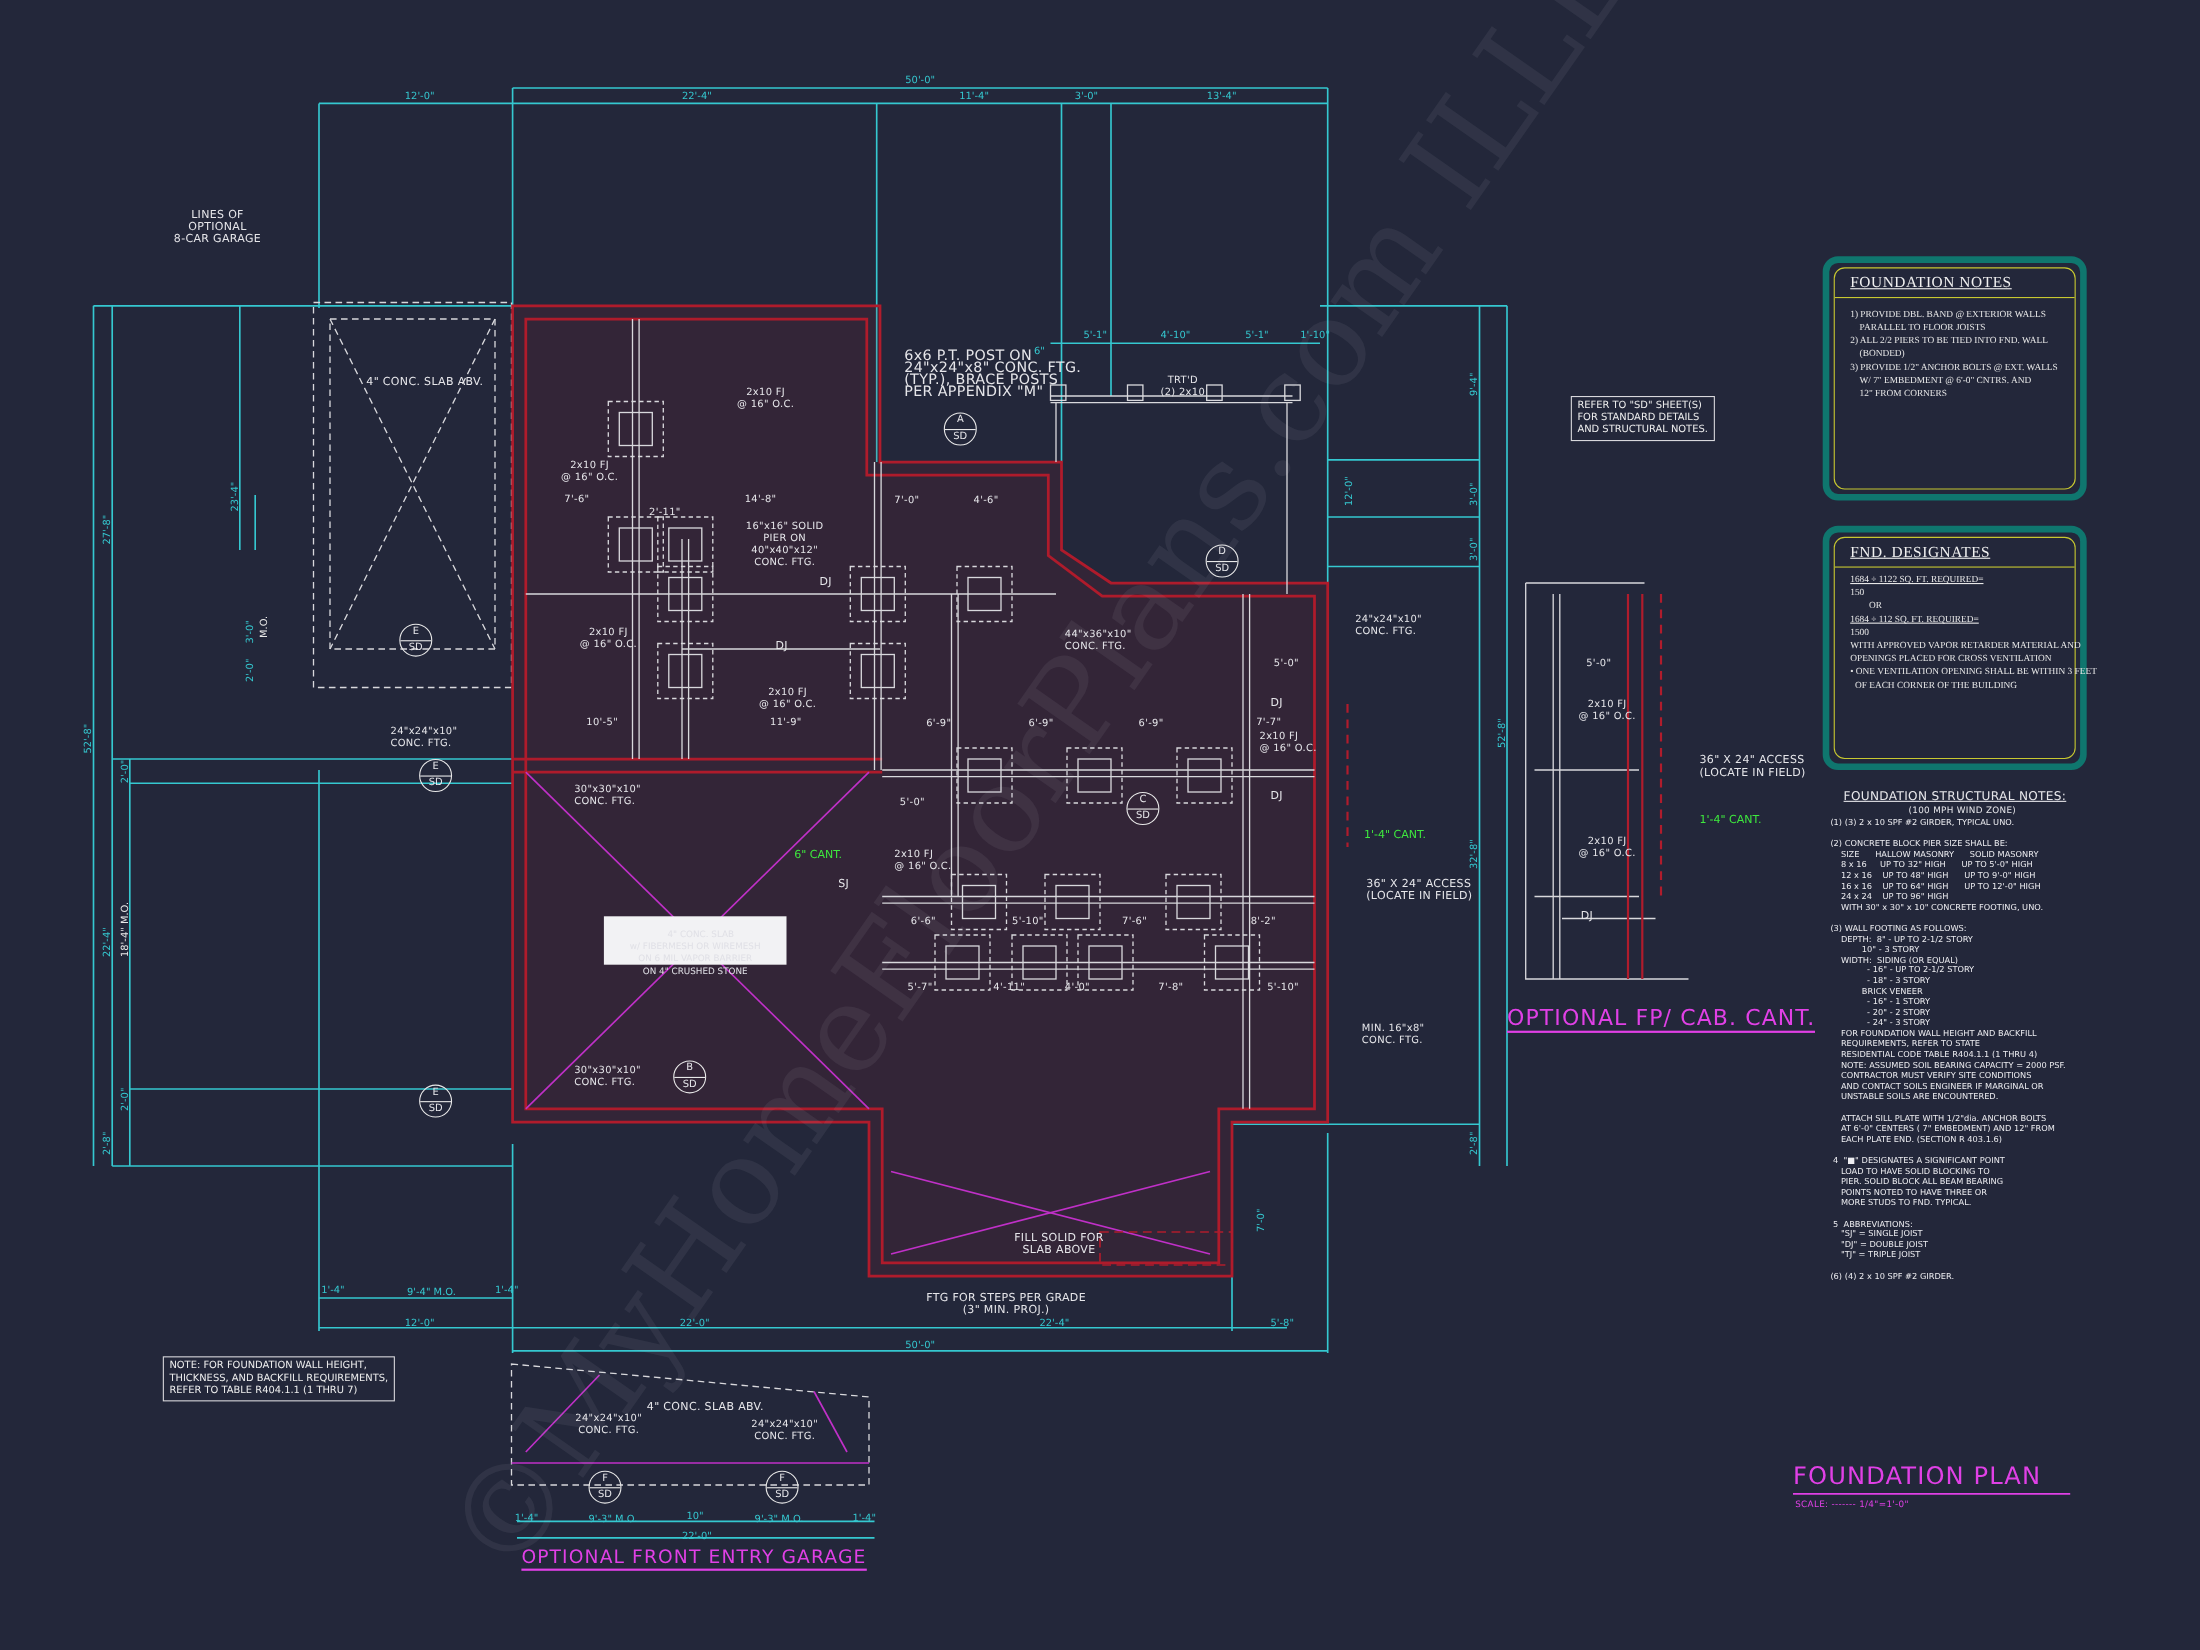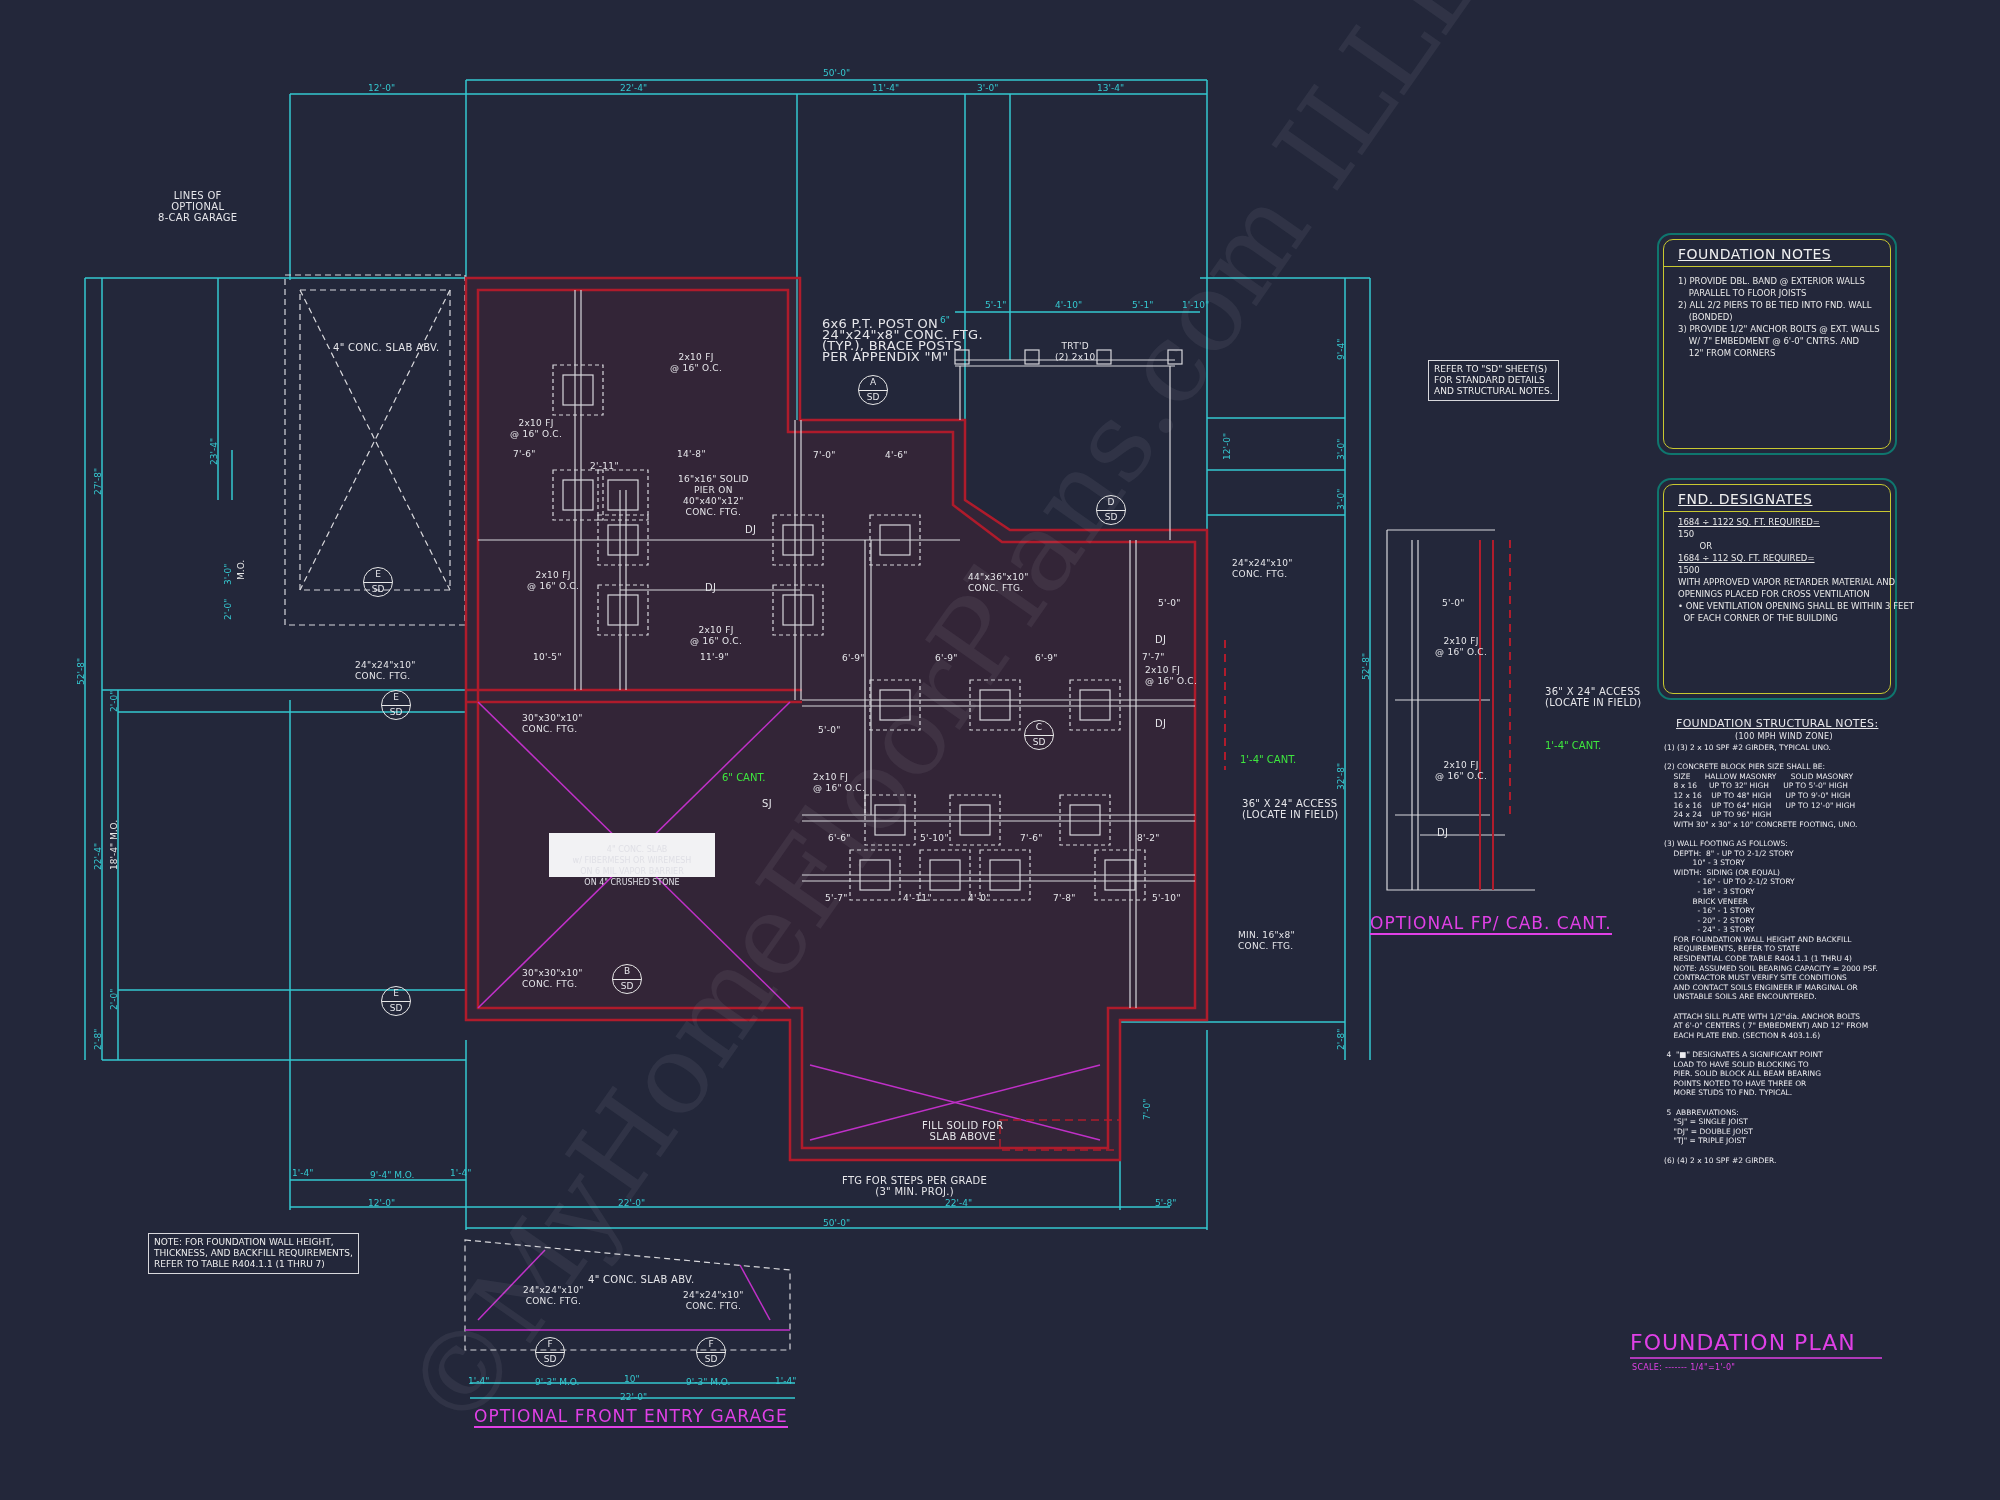--- a/index.html
+++ b/index.html
@@ -4,21 +4,21 @@
 <style>
   html, body { margin:0; padding:0; }
   body { width:2000px; height:1500px; background:#23273a; overflow:hidden; position:relative;
          font-family:"DejaVu Sans", sans-serif; color:#e8e8ec; }
   #sheet { position:absolute; left:0; top:0; width:2000px; height:1500px; }
   .txt { position:absolute; font-size:10px; line-height:11px; color:#e6e6ea; white-space:pre; letter-spacing:0.3px; }
   .dim { position:absolute; font-size:9px; color:#35c8d0; white-space:nowrap; }
   .dimv { position:absolute; font-size:9px; color:#35c8d0; white-space:nowrap; transform:rotate(-90deg); transform-origin:left top; }
   .green { color:#3ee83e; font-size:10px; position:absolute; white-space:nowrap; }
   .pink-title { position:absolute; color:#e040e6; white-space:nowrap; border-bottom:2px solid #e040e6; letter-spacing:1px; }
-  .notebox { position:absolute; border:2px solid #0f766e; border-radius:14px; padding:4px; box-sizing:border-box; }
+  .notebox { position:absolute; border:6px solid #0f766e; border-radius:14px; padding:4px; box-sizing:border-box;font-family:Liberation Serif, serif; }
   .notebox-inner { border:1.5px solid #c8c830; border-radius:10px; width:100%; height:100%; box-sizing:border-box; }
   .notebox-head { font-size:14px; color:#f0f0f0; padding:6px 14px 4px 14px; border-bottom:1.5px solid #c8c830; letter-spacing:0.5px; }
   .notebox-head span { text-decoration:underline; }
   .note-line { font-size:8.5px; color:#e8e8e8; padding:0 14px; line-height:12px; white-space:pre; }
   .boxed { position:absolute; border:1.5px solid #d8d8dc; padding:3px 5px; font-size:9px; line-height:11px; white-space:pre; color:#eee; }
   .struct { position:absolute; font-size:8.5px; line-height:10.5px; white-space:pre; color:#ececf0; }
   .bubble { position:absolute; width:30px; height:30px; border:1.5px solid #e8e8e8; border-radius:50%; text-align:center; font-size:9px; line-height:13px; box-sizing:border-box; }
   .bubble .l { border-bottom:1.5px solid #e8e8e8; height:14px; }
   .watermark { position:absolute; font-family:"DejaVu Serif", serif; color:rgba(200,200,215,0.08); font-size:110px; white-space:nowrap; transform:rotate(-55deg); transform-origin:left top; pointer-events:none; }
   .slabnote { position:absolute; background:#f2f2f4; color:#e0e0e6; font-size:8px; line-height:11px; text-align:center; white-space:pre; }
@@ -371,21 +371,21 @@
 CONC. FTG.</div>
   <div class="dim" style="left:468px;top:1376px;">1'-4"</div>
   <div class="dim" style="left:535px;top:1377px;">9'-3" M.O.</div>
   <div class="dim" style="left:624px;top:1374px;">10"</div>
   <div class="dim" style="left:686px;top:1377px;">9'-3" M.O.</div>
   <div class="dim" style="left:775px;top:1376px;">1'-4"</div>
   <div class="dim" style="left:620px;top:1392px;">22'-0"</div>
   <div class="pink-title" style="left:474px;top:1406px;font-size:17px;">OPTIONAL FRONT ENTRY GARAGE</div>
 
   <div class="txt" style="left:1442px;top:598px;font-size:9px;">5'-0"</div>
-  <div class="pink-title" style="left:1370px;top:913px;font-size:17px;">OPTIONAL FP/ CAB. CANT.</div>
+  <div class="pink-title" style="left:1370px;top:913px;font-size:20px;">OPTIONAL FP/ CAB. CANT.</div>
 
   <div class="boxed" style="left:1428px;top:360px;">REFER TO "SD" SHEET(S)
 FOR STANDARD DETAILS
 AND STRUCTURAL NOTES.</div>
   <div class="boxed" style="left:148px;top:1233px;">NOTE: FOR FOUNDATION WALL HEIGHT,
 THICKNESS, AND BACKFILL REQUIREMENTS,
 REFER TO TABLE R404.1.1 (1 THRU 7)</div>
 
   <div class="notebox" style="left:1657px;top:233px;width:240px;height:222px;">
     <div class="notebox-inner">

